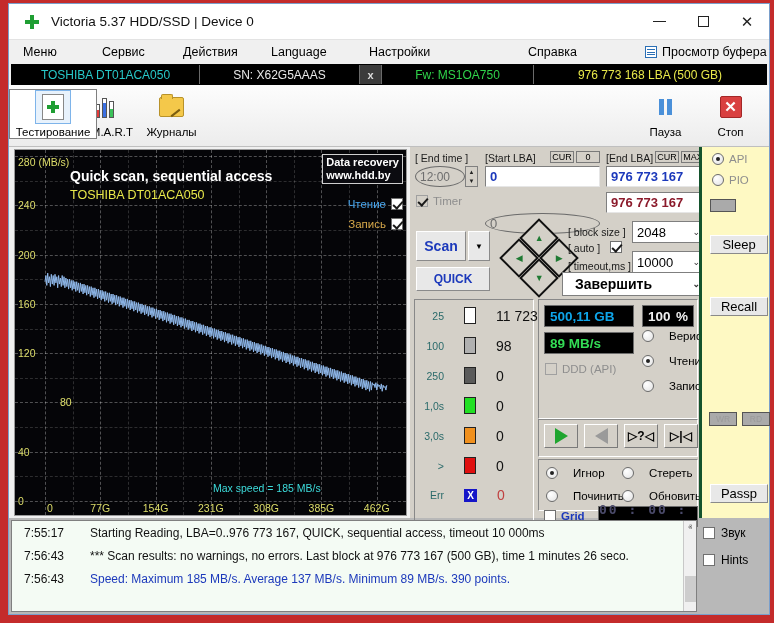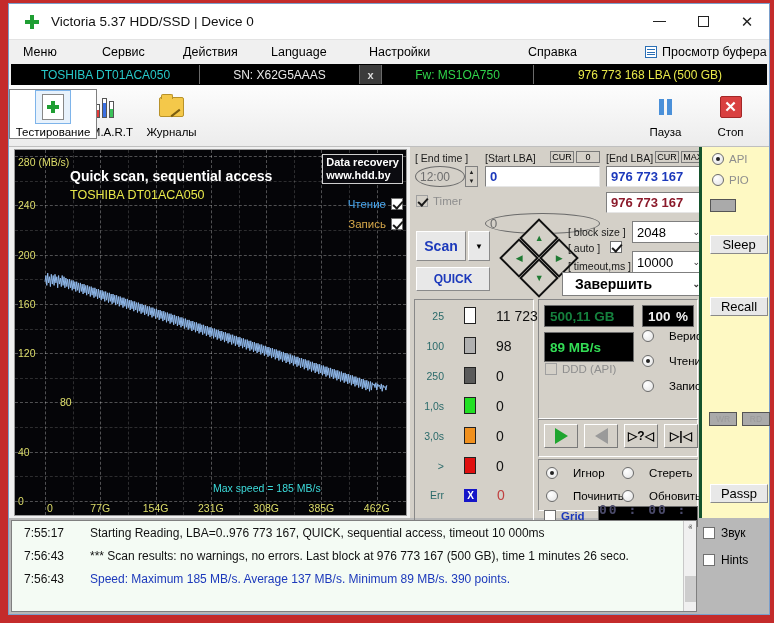--- a/index.html
+++ b/index.html
@@ -173,21 +173,21 @@
   .ctr .t { width:26px; text-align:right; color:#2a6a6a; font-size:10.5px; }
   .ctr .sw { width:12px; height:17px; border:1px solid #222; }
   .ctr .v { font-size:14px; color:#111; }
   .ctr .v.red { color:#c04040; }
   .errx { width:13px;height:13px;background:#1515c8;color:#fff;font-size:10px;font-weight:bold;
           display:flex;align-items:center;justify-content:center;}
 
   
   .lcd { position:absolute; background:#000; border:1px solid #6d6d6d;
          display:flex; align-items:center; padding:0 5px; font-weight:bold; font-size:13.5px;}
-  .lcd.cyan{color:#15803d;} .lcd.green{color:#33dd55;} .lcd.white{color:#f0f0f0;}
+  .lcd.cyan{color:#0ea5e9;} .lcd.green{color:#33dd55;} .lcd.white{color:#f0f0f0;}
   .lcd .unit{margin-left:auto;}
 
   
   .rad { position:absolute; display:flex; align-items:center; gap:15px; font-size:11.5px;}
   .ro { width:12px;height:12px;border:1px solid #6b6b6b;border-radius:50%;
         background:radial-gradient(circle at 35% 32%, #fff, #e2e2e2);position:relative;}
   .ro.on::after{content:"";position:absolute;left:3px;top:3px;width:4px;height:4px;border-radius:50%;background:#222;}
   .chk { position:absolute; display:flex; align-items:center; gap:5px; font-size:11.5px;}
   .cb { width:12px;height:12px;background:#fff;border:1px solid #707070;position:relative;}
   .cb.on::after{content:"";position:absolute;left:3px;top:0px;width:4px;height:8px;
@@ -499,21 +499,21 @@
               <span class="v red">0</span>
             </div>
           </div>
 
       <div class="grp" style="left:128px;top:152px;width:160px;height:120px;"></div>
       <div class="lcd cyan" style="left:134px;top:158px;width:90px;height:22px;">500,11 GB</div>
       <div class="lcd white" style="left:232px;top:158px;width:52px;height:22px;">
         <span>100</span>
         <span class="unit">%</span>
       </div>
-      <div class="lcd green" style="left:134px;top:185px;width:90px;height:30px;">89 MB/s</div>
+      <div class="lcd green" style="left:134px;top:185px;width:90px;height:22px;">89 MB/s</div>
       <div class="chk" style="left:135px;top:216px;">
         <span class="cb dis"></span>
         <span style="color:#8e8e8e">DDD (API)</span>
       </div>
       <div class="rad" style="left:232px;top:183px;">
         <span class="ro"></span>
         <span>Вериф.</span>
       </div>
       <div class="rad" style="left:232px;top:208px;">
         <span class="ro on"></span>

